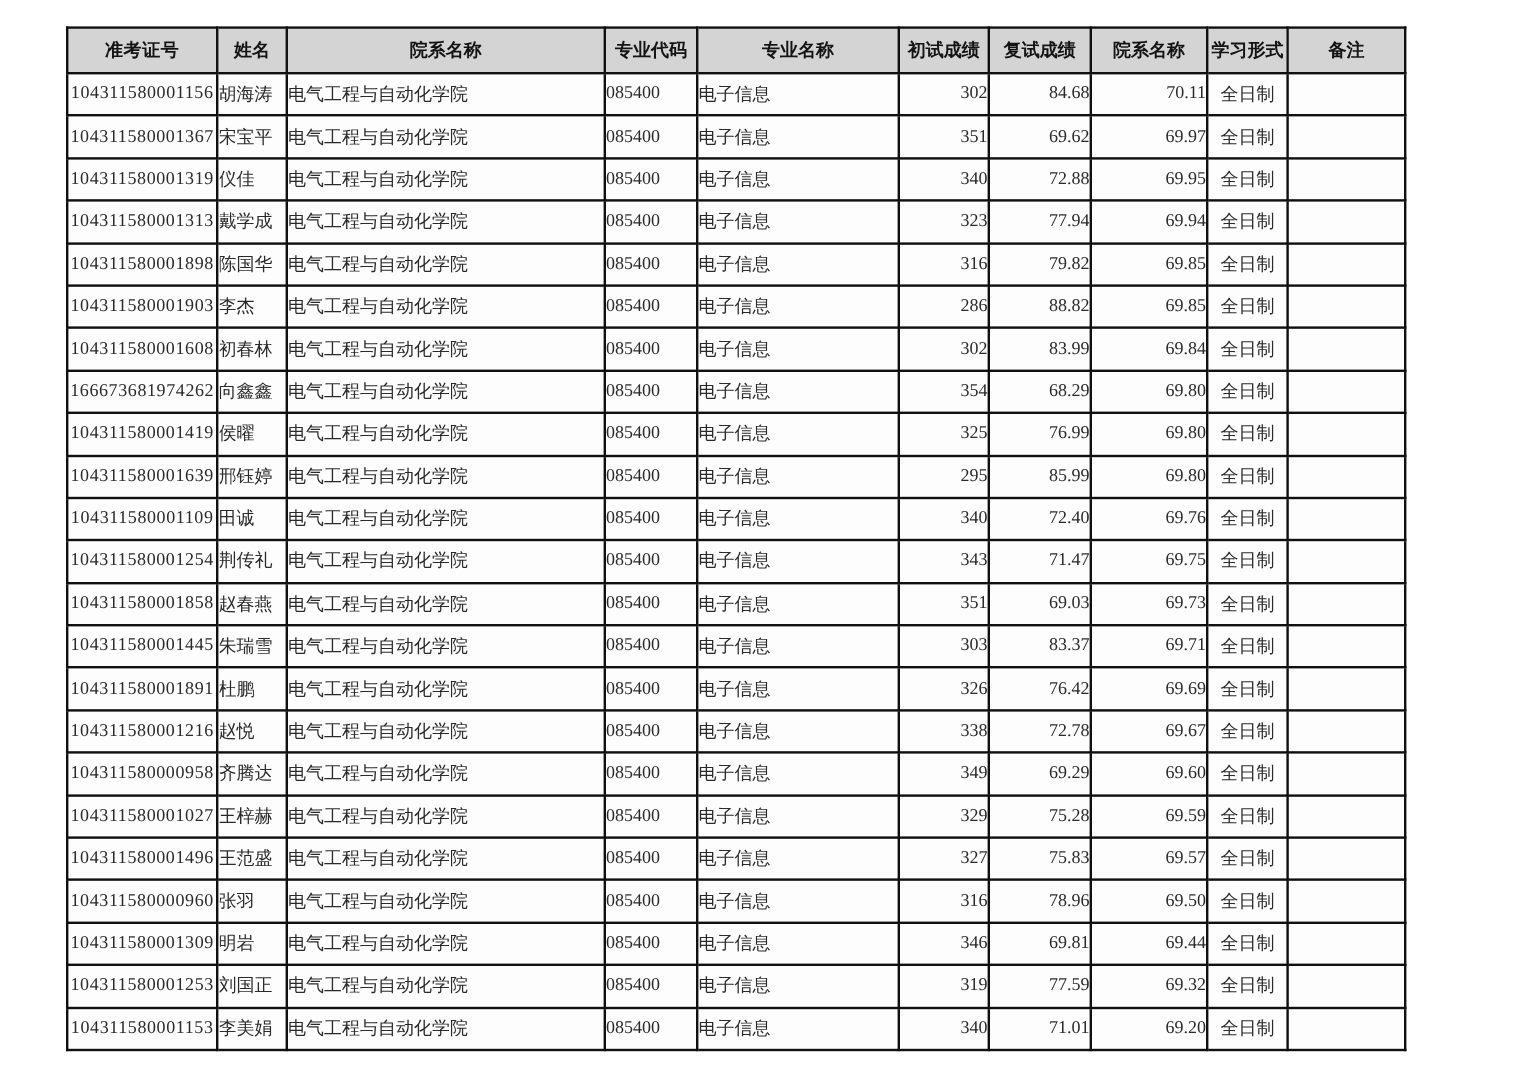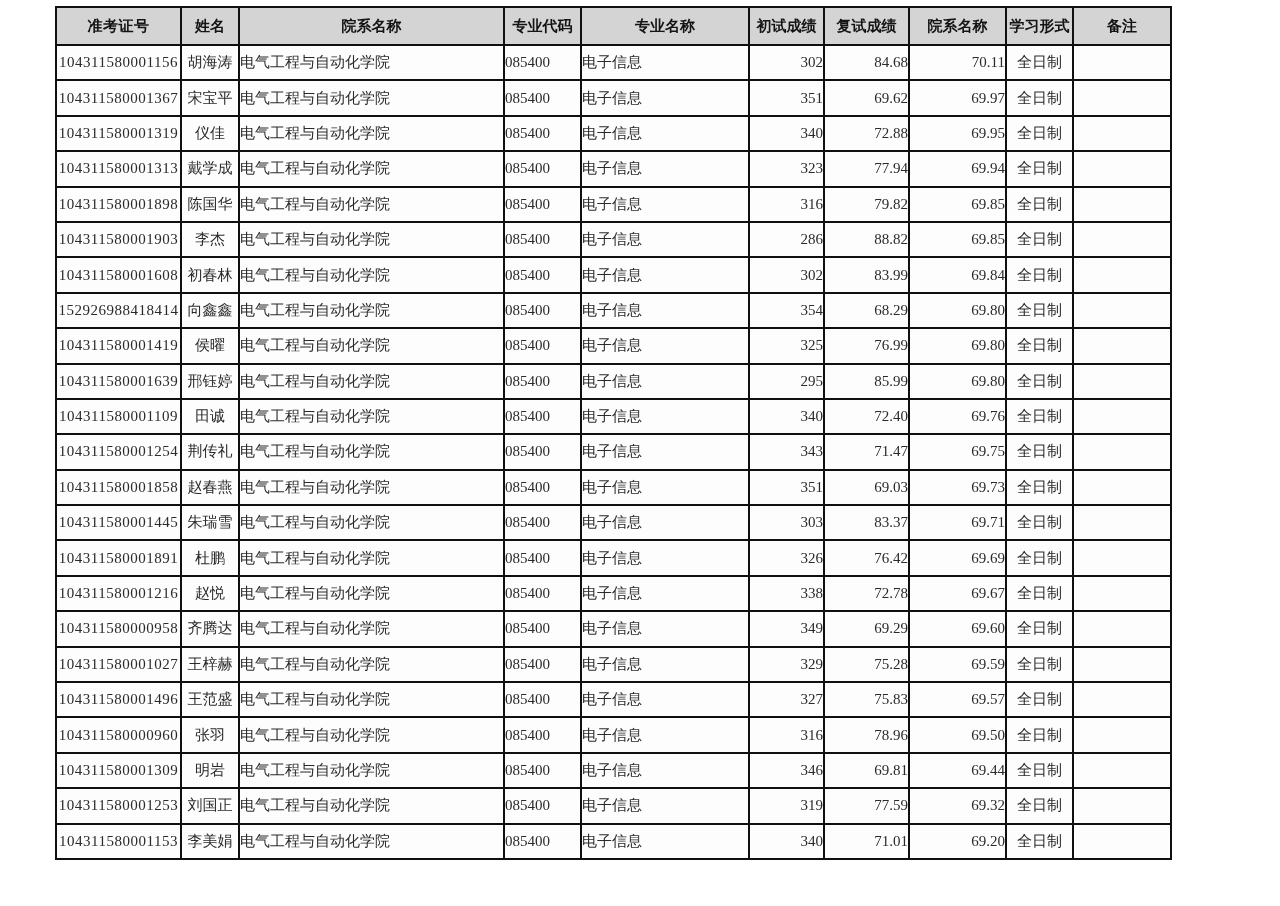--- a/index.html
+++ b/index.html
@@ -6,21 +6,21 @@
   body{
     width:1280px;height:906px;
     background:#ffffff;
     font-family:"Liberation Serif","DejaVu Serif",serif;
     color:#1c1c1c;
     position:relative;
     overflow:hidden;
   }
   .table-wrap{
     position:absolute;
-    left:55px;top:6px;
+    left:55px;top:22px;
     width:1055px;height:854px;
   }
   table.admission{
     border-collapse:collapse;
     table-layout:fixed;
     width:1115px;height:854px;
     background:#fdfdfd;
   }
   table.admission th, table.admission td{
     border:2px solid #101010;
@@ -36,21 +36,21 @@
     text-align:center;
     color:#141414;
   }
   table.admission tbody td{
     height:32px;
     background:#fdfdfd;
     color:#2a2a2a;
   }
   
   th.c0, td.c0{ text-align:center; padding-left:7px; letter-spacing:0.5px;}
-  th.c1{ text-align:center;}      td.c1{ text-align:center; padding-left:6px;border-radius:13px;}
+  th.c1{ text-align:center;}      td.c1{ text-align:left; padding-left:6px;border-radius:13px;}
   th.c2, td.c2{ text-align:left; padding-left:6px;}
   th.c3{ text-align:center;}      td.c3{ text-align:left; padding-left:9px;}
   th.c4{ text-align:center;}      td.c4{ text-align:left; padding-left:9px;}
   th.c5, th.c6, th.c7{ text-align:center;}
   td.c5, td.c6, td.c7{ text-align:right; padding-right:10px;}
   th.c8{ text-align:left; padding-left:6px;} td.c8{ text-align:center; padding-left:6px;}
   th.c9, td.c9{ text-align:center;}
 </style>
 </head>
 <body>
@@ -162,21 +162,21 @@
           <td class="c2">电气工程与自动化学院</td>
           <td class="c3">085400</td>
           <td class="c4">电子信息</td>
           <td class="c5">302</td>
           <td class="c6">83.99</td>
           <td class="c7">69.84</td>
           <td class="c8">全日制</td>
           <td class="c9"></td>
         </tr>
         <tr>
-          <td class="c0">152926988418414</td>
+          <td class="c0">166673681974262</td>
           <td class="c1">向鑫鑫</td>
           <td class="c2">电气工程与自动化学院</td>
           <td class="c3">085400</td>
           <td class="c4">电子信息</td>
           <td class="c5">354</td>
           <td class="c6">68.29</td>
           <td class="c7">69.80</td>
           <td class="c8">全日制</td>
           <td class="c9"></td>
         </tr>

